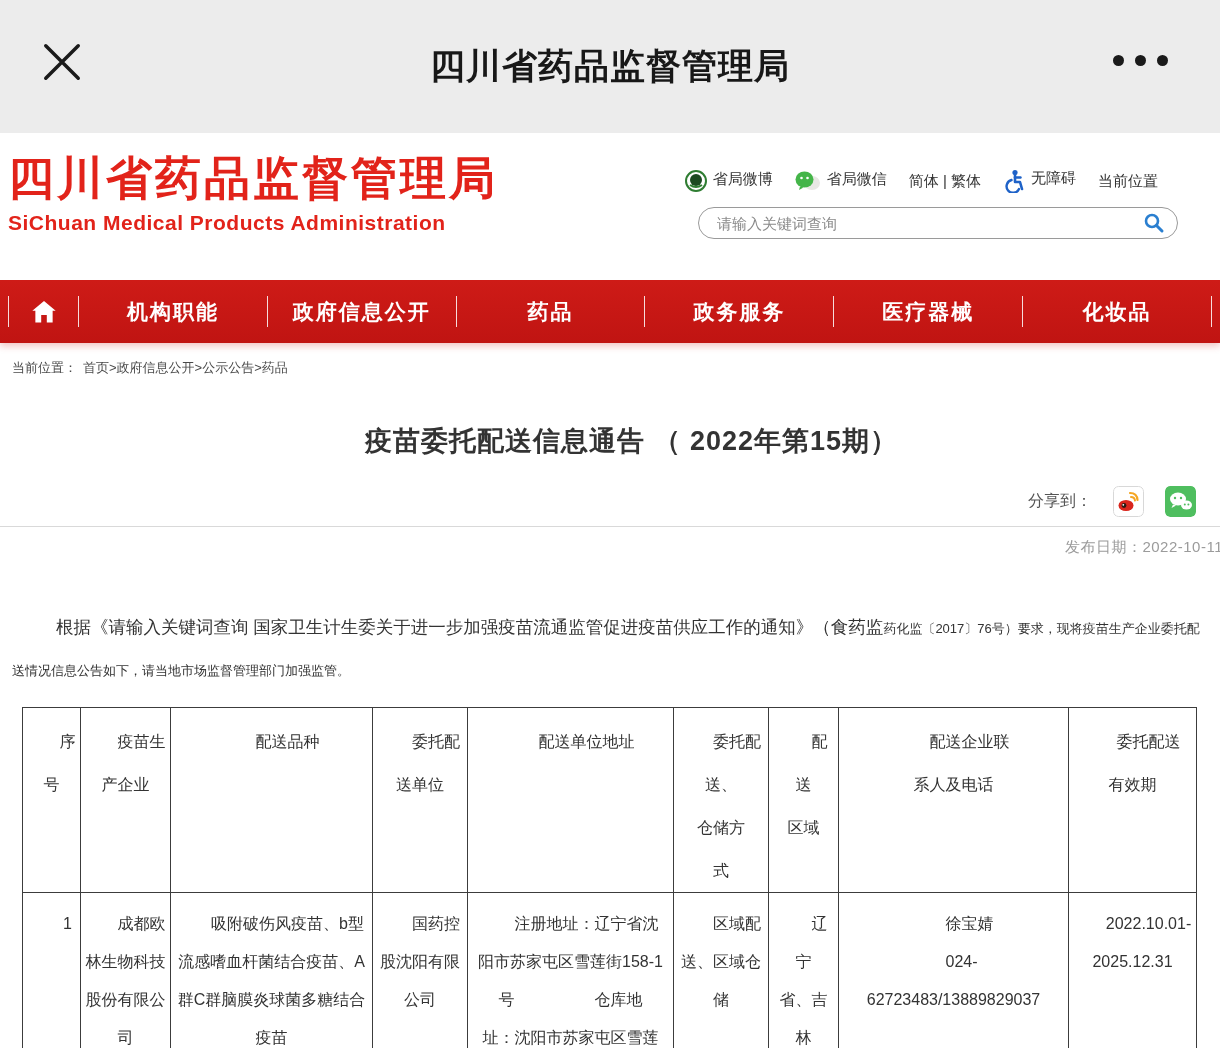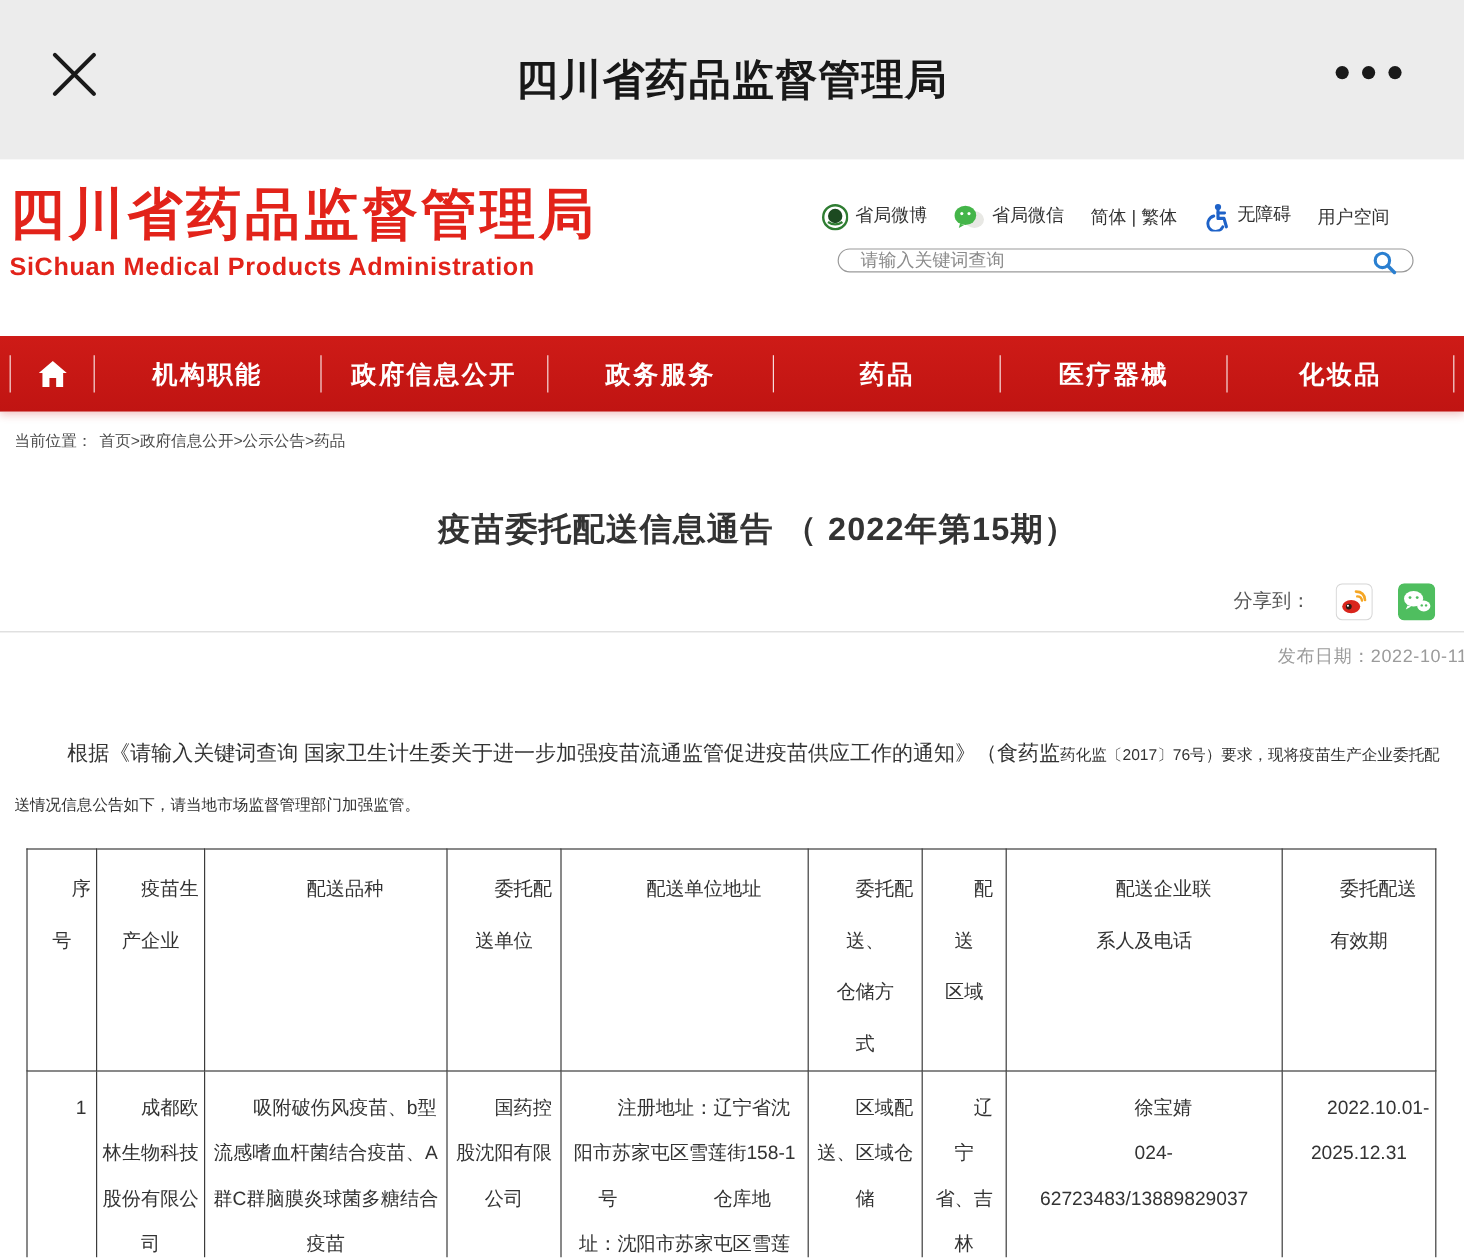--- a/index.html
+++ b/index.html
@@ -14,21 +14,21 @@
   .wv-more { position:absolute; right:52px; top:55px; display:flex; gap:11px; cursor:pointer; }
   .wv-more i { width:11px; height:11px; border-radius:50%; background:#1a1a1a; display:block; }
 
   
   .site-header { height:147px; position:relative; background:#fff; }
   .logo { position:absolute; left:8px; top:16px; cursor:pointer; }
   .logo-cn { font-size:46px; font-weight:700; color:#e2231a; letter-spacing:3px; line-height:1.3; }
   .logo-en { font-size:21px; font-weight:700; color:#e2231a; letter-spacing:0.5px; margin-top:2px; }
   .utilities { position:absolute; right:62px; top:36px; display:flex; align-items:center; gap:22px; font-size:15px; color:#333; white-space:nowrap; }
   .util-item { display:flex; align-items:flex-start; gap:6px; cursor:pointer; }
-  .searchbox { position:absolute; right:42px; top:74px; width:480px; height:20px; border:1px solid #9a9a9a; border-radius:16px; display:flex; padding:0 12px 0 18px; background:#fff; }
+  .searchbox { position:absolute; right:42px; top:74px; width:480px; height:32px; border:1px solid #9a9a9a; border-radius:16px; display:flex; align-items:center; padding:0 12px 0 18px; background:#fff; }
   .searchbox input { flex:1; border:none; outline:none; font-size:15px; color:#333; background:transparent; font-family:inherit; }
   .searchbox input::placeholder { color:#8a8a8a; }
   .search-btn { width:22px; height:22px; cursor:pointer; flex:0 0 auto; }
 
   
   .nav { height:63px; background:linear-gradient(#ce1b17,#c01412); display:flex; align-items:stretch; padding:16px 8px; box-shadow:0 3px 7px rgba(205,40,40,.28); }
   .nav-home { width:70px; display:flex; align-items:center; justify-content:center; border-left:1px solid rgba(255,255,255,.85); cursor:pointer; }
   .nav-item { flex:1; display:flex; align-items:center; justify-content:center; color:#fff; font-size:21px; font-weight:700; letter-spacing:2px; border-left:1px solid rgba(255,255,255,.85); cursor:pointer; }
   .nav-item:last-child { border-right:1px solid rgba(255,255,255,.85); }
 
@@ -104,43 +104,43 @@
       <span class="util-item">
         <svg width="22" height="24" viewBox="0 0 22 24">
           <circle cx="12" cy="3.5" r="2.6" fill="#1e62c8"></circle>
           <path d="M12 6.5 L12 13 L17 13 L19 20" stroke="#1e62c8" stroke-width="2.6" fill="none" stroke-linecap="round" stroke-linejoin="round"></path>
           <path d="M12 8.5 L17.5 8.5" stroke="#1e62c8" stroke-width="2.4" stroke-linecap="round"></path>
           <path d="M8.5 11 a6.5 6.5 0 1 0 7.5 9" stroke="#1e62c8" stroke-width="2.4" fill="none" stroke-linecap="round"></path>
         </svg>
         <span>无障碍</span>
       </span>
       <span class="util-item">
-        <span>用户空间</span>
+        <span>当前位置</span>
       </span>
     </div>
 
     <div class="searchbox">
       <input type="text" placeholder="请输入关键词查询" style="">
       <svg class="search-btn" viewBox="0 0 22 22">
         <circle cx="9" cy="9" r="6" stroke="#2a7fd0" stroke-width="2.6" fill="none"></circle>
         <path d="M13.5 13.5 L19 19" stroke="#2a7fd0" stroke-width="3" stroke-linecap="round"></path>
       </svg>
     </div>
   </div>
 
   <div class="nav">
     <div class="nav-home">
       <svg width="30" height="28" viewBox="0 0 24 24">
         <path d="M12 2.5 L2 11 L4.6 11 L4.6 21 L9.6 21 L9.6 14.5 L14.4 14.5 L14.4 21 L19.4 21 L19.4 11 L22 11 Z" fill="#fff"></path>
       </svg>
     </div>
     <div class="nav-item">机构职能</div>
     <div class="nav-item">政府信息公开</div>
+    <div class="nav-item">药品</div>
     <div class="nav-item">政务服务</div>
-    <div class="nav-item">药品</div>
     <div class="nav-item">医疗器械</div>
     <div class="nav-item">化妆品</div>
   </div>
 
   <div class="breadcrumb">
     <span>当前位置：</span><span class="bc-path">首页&gt;政府信息公开&gt;公示公告&gt;药品</span>
   </div>
 
   <h1 class="article-title">疫苗委托配送信息通告 （ 2022年第15期）</h1>
 

